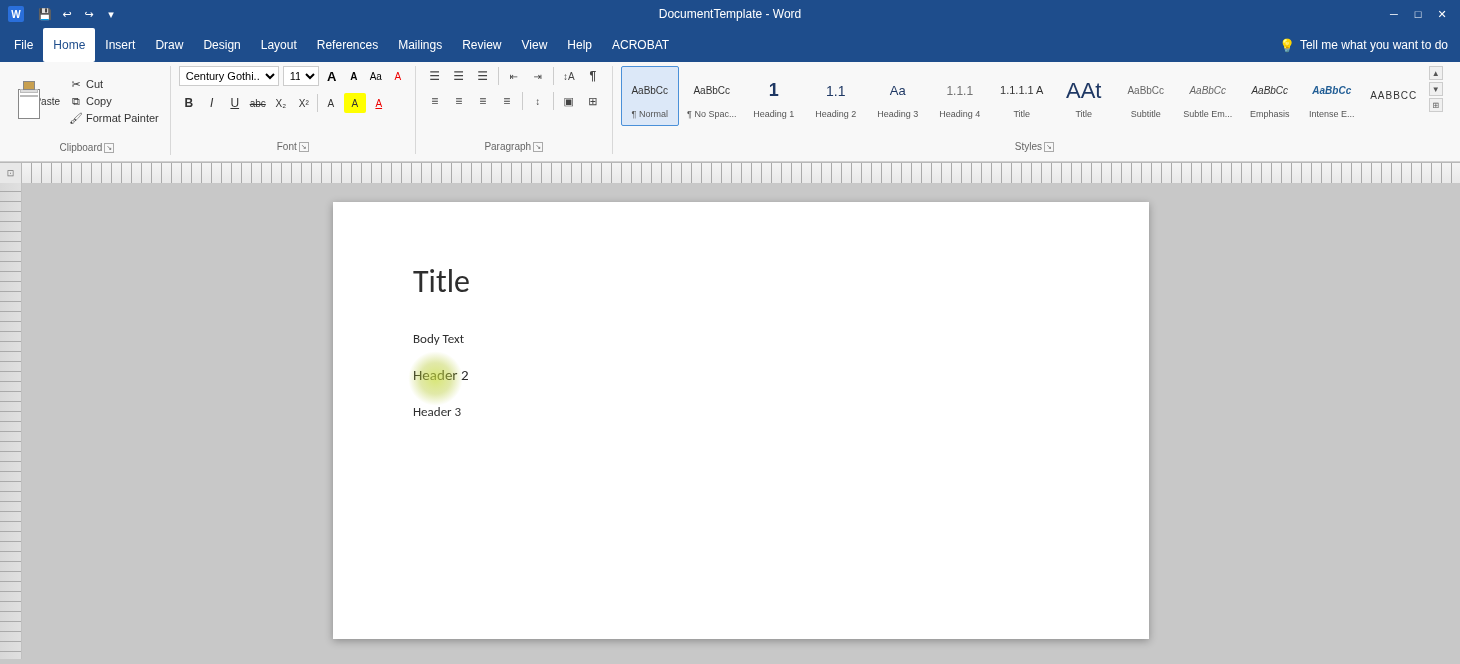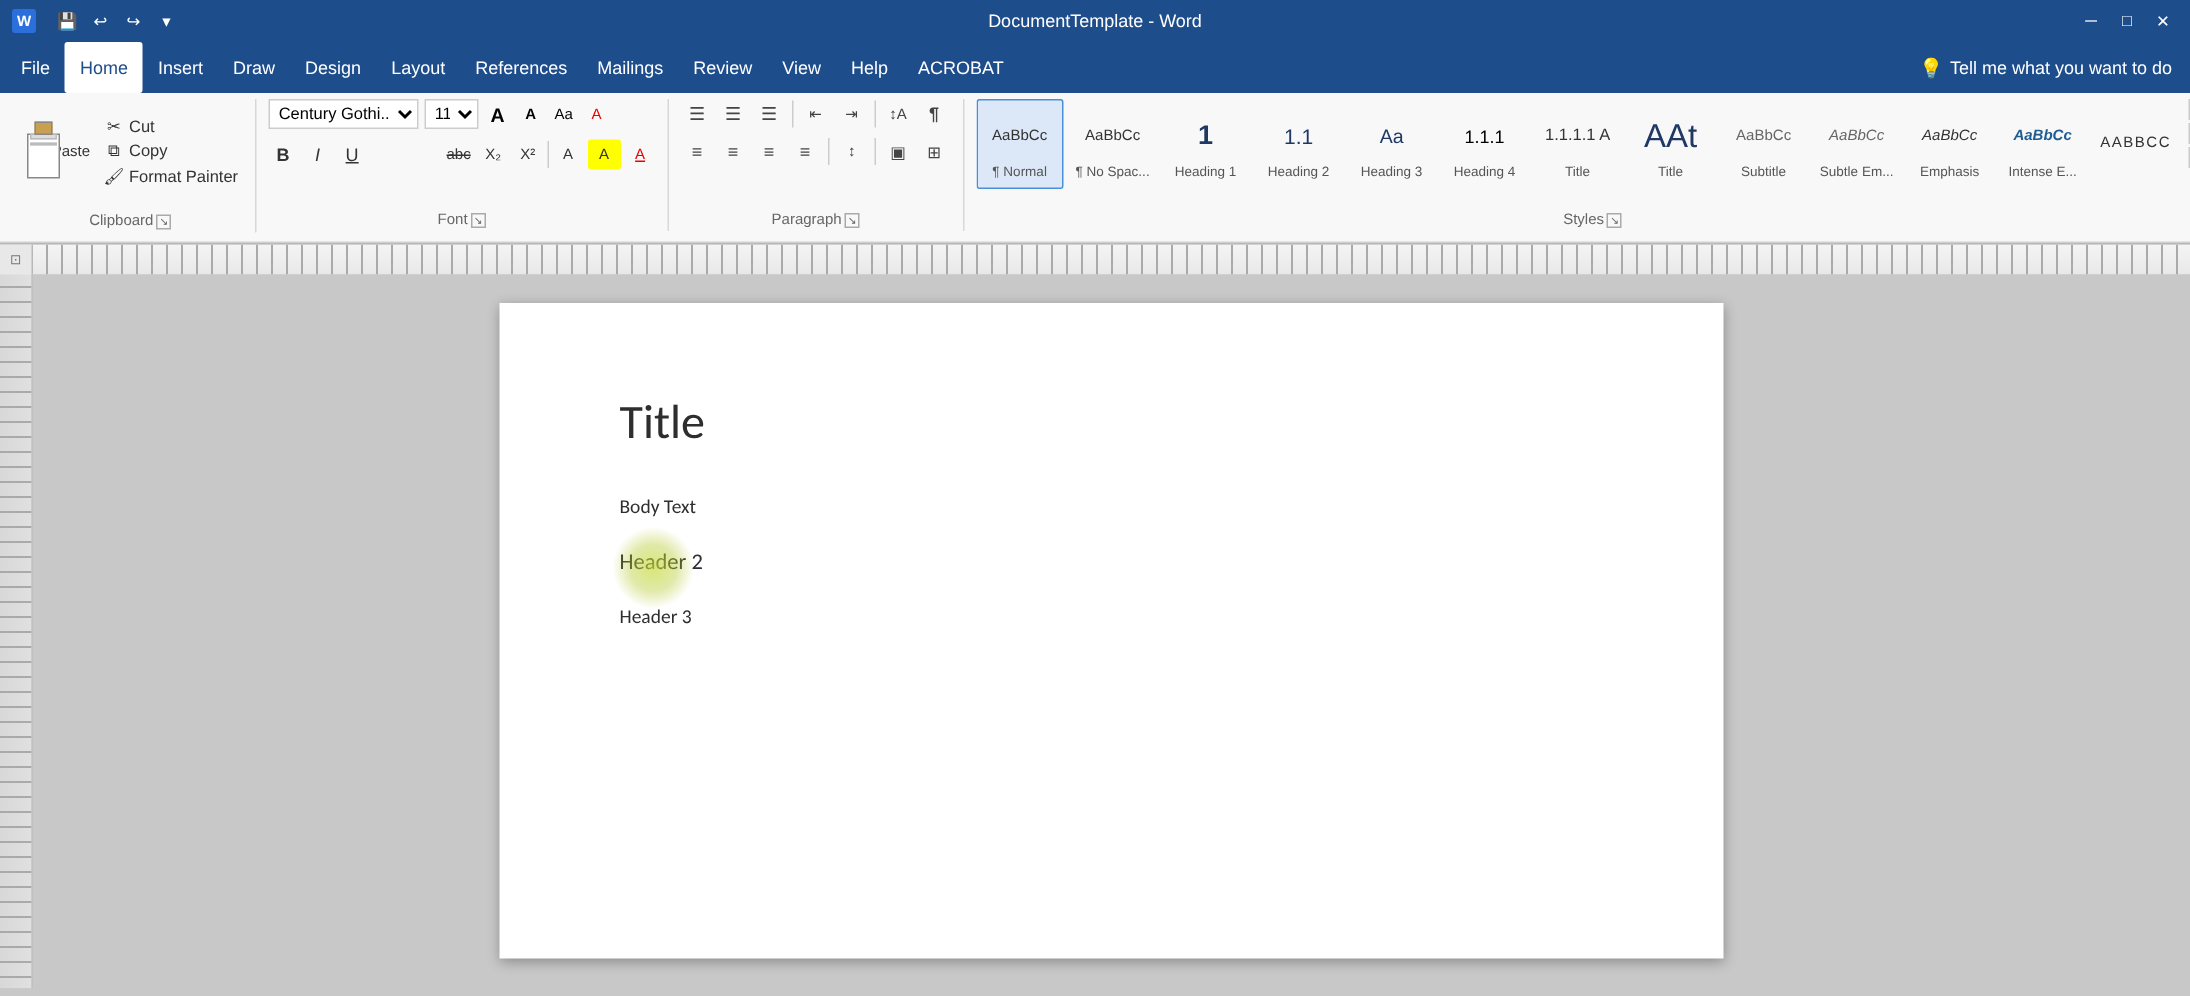--- a/index.html
+++ b/index.html
@@ -165,21 +165,21 @@
       border-radius: 2px;
     }
     .format-btn {
       width: 20px; height: 20px; border: none; background: transparent;
       cursor: pointer; font-size: 12px; display: flex; align-items: center; justify-content: center;
       border-radius: 2px; color: #333;
     }
     .format-btn.bold { font-weight: bold; }
     .format-btn.italic { font-style: italic; }
     .format-btn.underline { text-decoration: underline; }
-    .format-btn.strike { text-decoration: line-through; margin-left: 48px; }
+    .format-btn.strike { text-decoration: line-through; }
 
     
     .para-row {
       display: flex; align-items: center; gap: 2px; margin-bottom: 3px;
     }
     .para-btn {
       width: 22px; height: 20px; border: none; background: transparent;
       cursor: pointer; font-size: 12px; display: flex; align-items: center; justify-content: center;
       border-radius: 2px; color: #444;
     }
@@ -478,21 +478,21 @@
           <div class="style-preview" style="font-size:14px;color:#1f3864;">1.1</div>
           <div class="style-label">Heading 2</div>
         </div>
 
         <div class="style-item">
           <div class="style-preview" style="font-size:13px;color:#1f3864;">Aa</div>
           <div class="style-label">Heading 3</div>
         </div>
 
         <div class="style-item">
-          <div class="style-preview" style="font-size:12px;color:#000000;">1.1.1</div>
+          <div class="style-preview" style="font-size:12px;color:#737373;">1.1.1</div>
           <div class="style-label">Heading 4</div>
         </div>
 
         <div class="style-item">
           <div class="style-preview" style="font-size:11px;color:#333;">1.1.1.1 A</div>
           <div class="style-label">Title</div>
         </div>
 
         <div class="style-item">
           <div class="style-preview" style="font-size:22px;color:#1f3864;">AAt</div>

